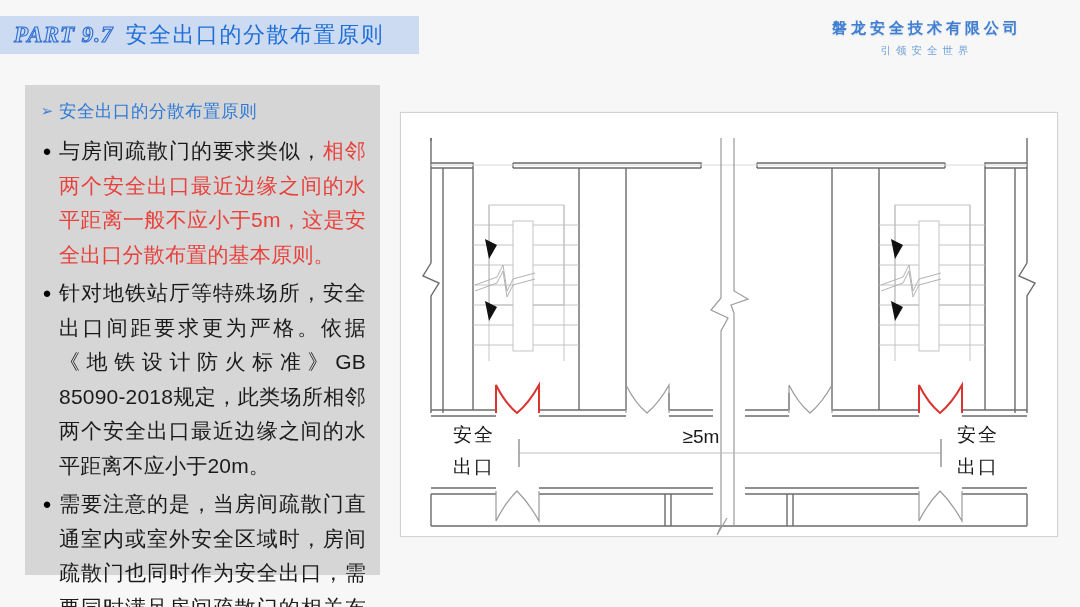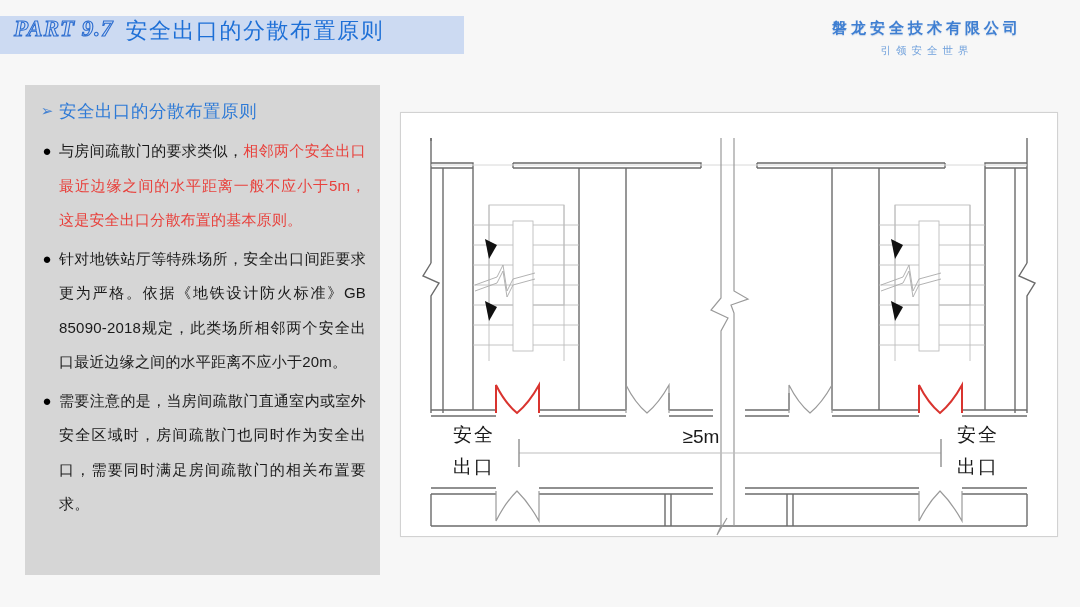--- a/index.html
+++ b/index.html
@@ -6,23 +6,23 @@
   body{
     width:1080px;height:607px;
     background:#f7f7f7;
     font-family:"Liberation Sans","DejaVu Sans",sans-serif;
     overflow:hidden;
     position:relative;
   }
 
   
   #title-banner{
-    position:absolute;left:0;top:16px;width:464px;height:38px;
+    position:absolute;left:0;top:16px;width:419px;height:38px;
     background:#ccdaf2;
-    display:flex;
+    display:flex;align-items:center;
     box-sizing:border-box;padding-left:14px;
   }
   #part-label{
     font-family:"Liberation Serif","DejaVu Serif",serif;
     font-style:italic;font-weight:700;font-size:23px;
     letter-spacing:1px;
     color:#ccdaf2;
     -webkit-text-stroke:1.1px #2f6fd0;
     text-shadow:0 0 0 #2f6fd0;
     margin-right:12px;
@@ -64,21 +64,21 @@
     font-size:17.5px;color:#2e7ad6;line-height:28px;letter-spacing:.5px;
   }
   .bullet{
     display:flex;align-items:flex-start;margin-bottom:4px;
   }
   .bullet .dot{
     flex:0 0 24px;width:24px;text-align:center;
     font-size:15px;color:#000;line-height:34px;
   }
   .bullet .btext{
-    font-size:15px;line-height:34.5px;color:#1a1a1a;
+    font-size:21px;line-height:34.5px;color:#1a1a1a;
     text-align:justify;letter-spacing:.2px;
     font-family:"Liberation Sans","DejaVu Sans",sans-serif;
   }
   .hl{color:#e8413c;}
 
   
   #diagram-card{
     position:absolute;left:400px;top:112px;width:656px;height:423px;
     background:#ffffff;border:1px solid #d2d2d2;
     box-shadow:0 0 2px rgba(0,0,0,.05);

